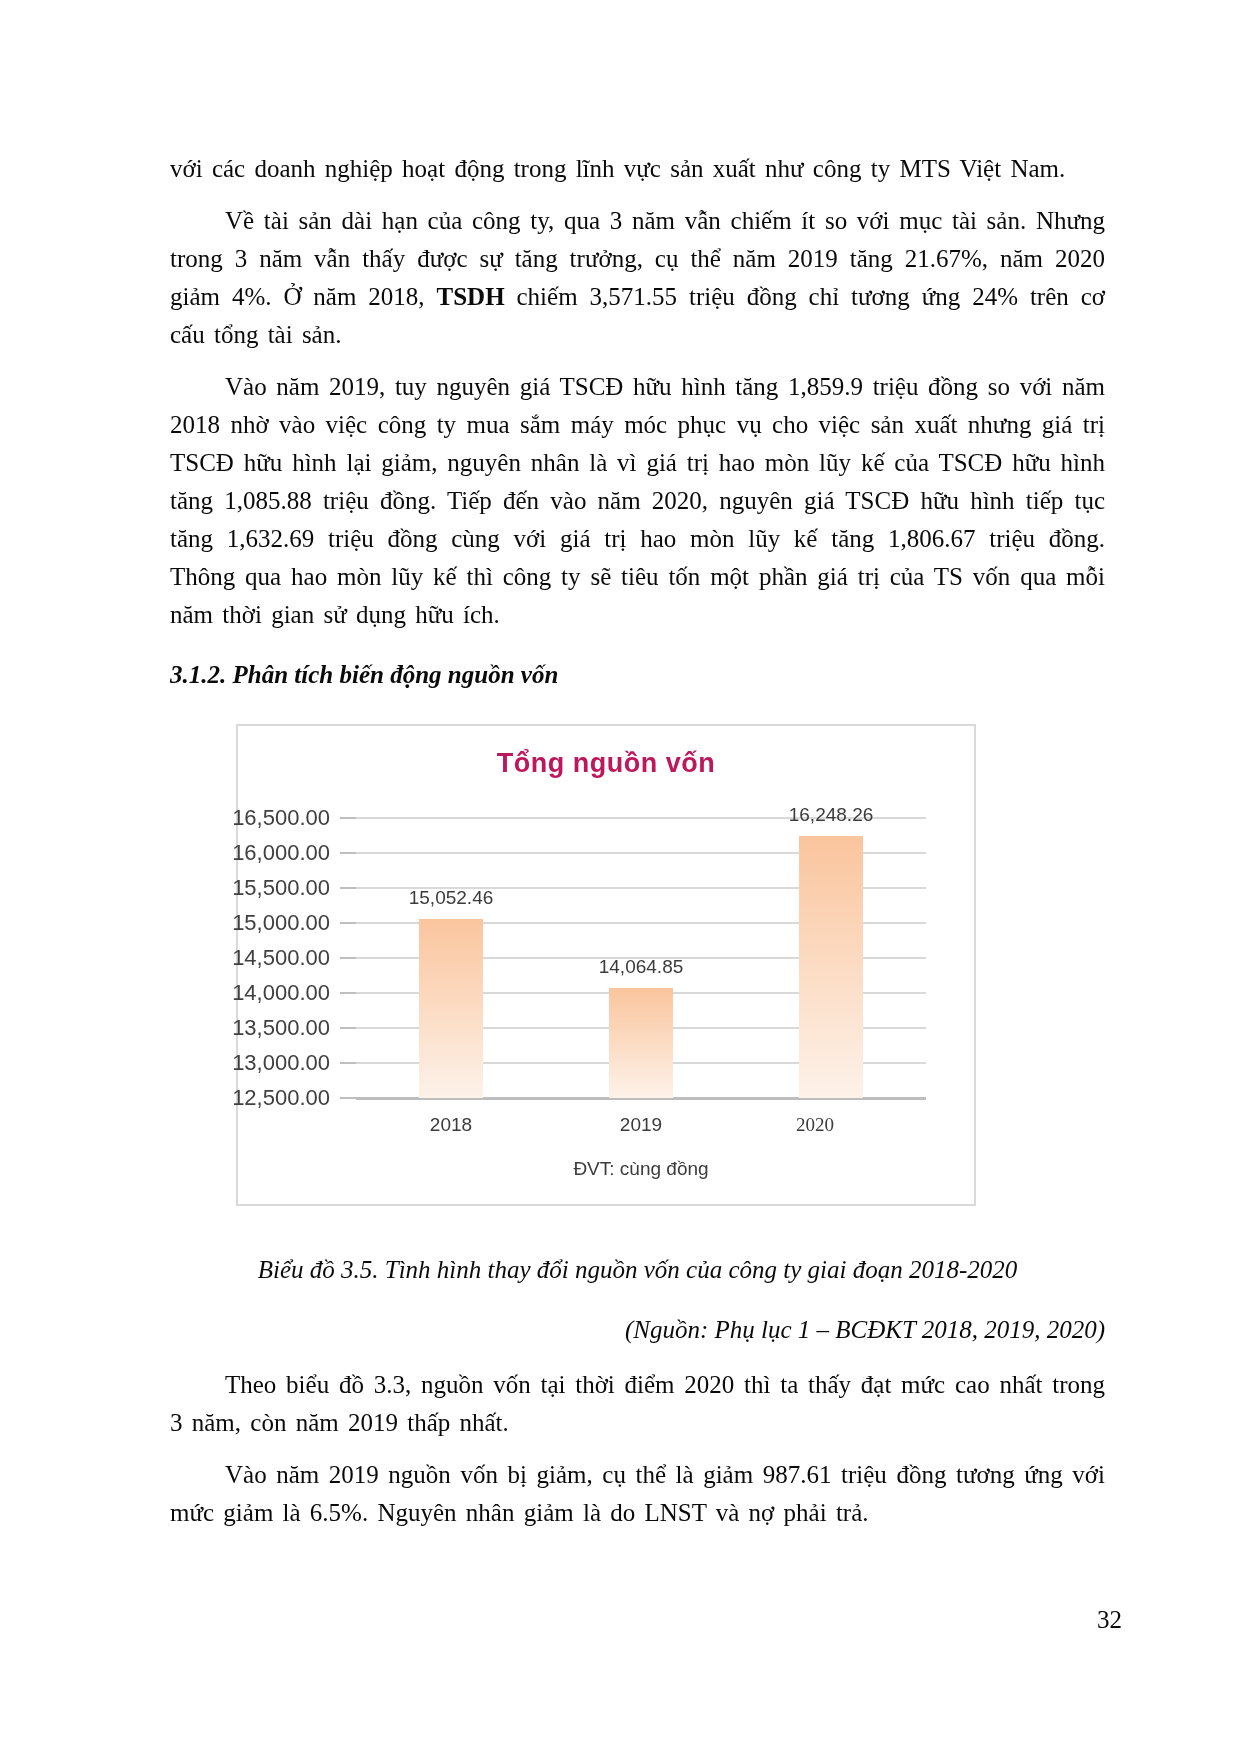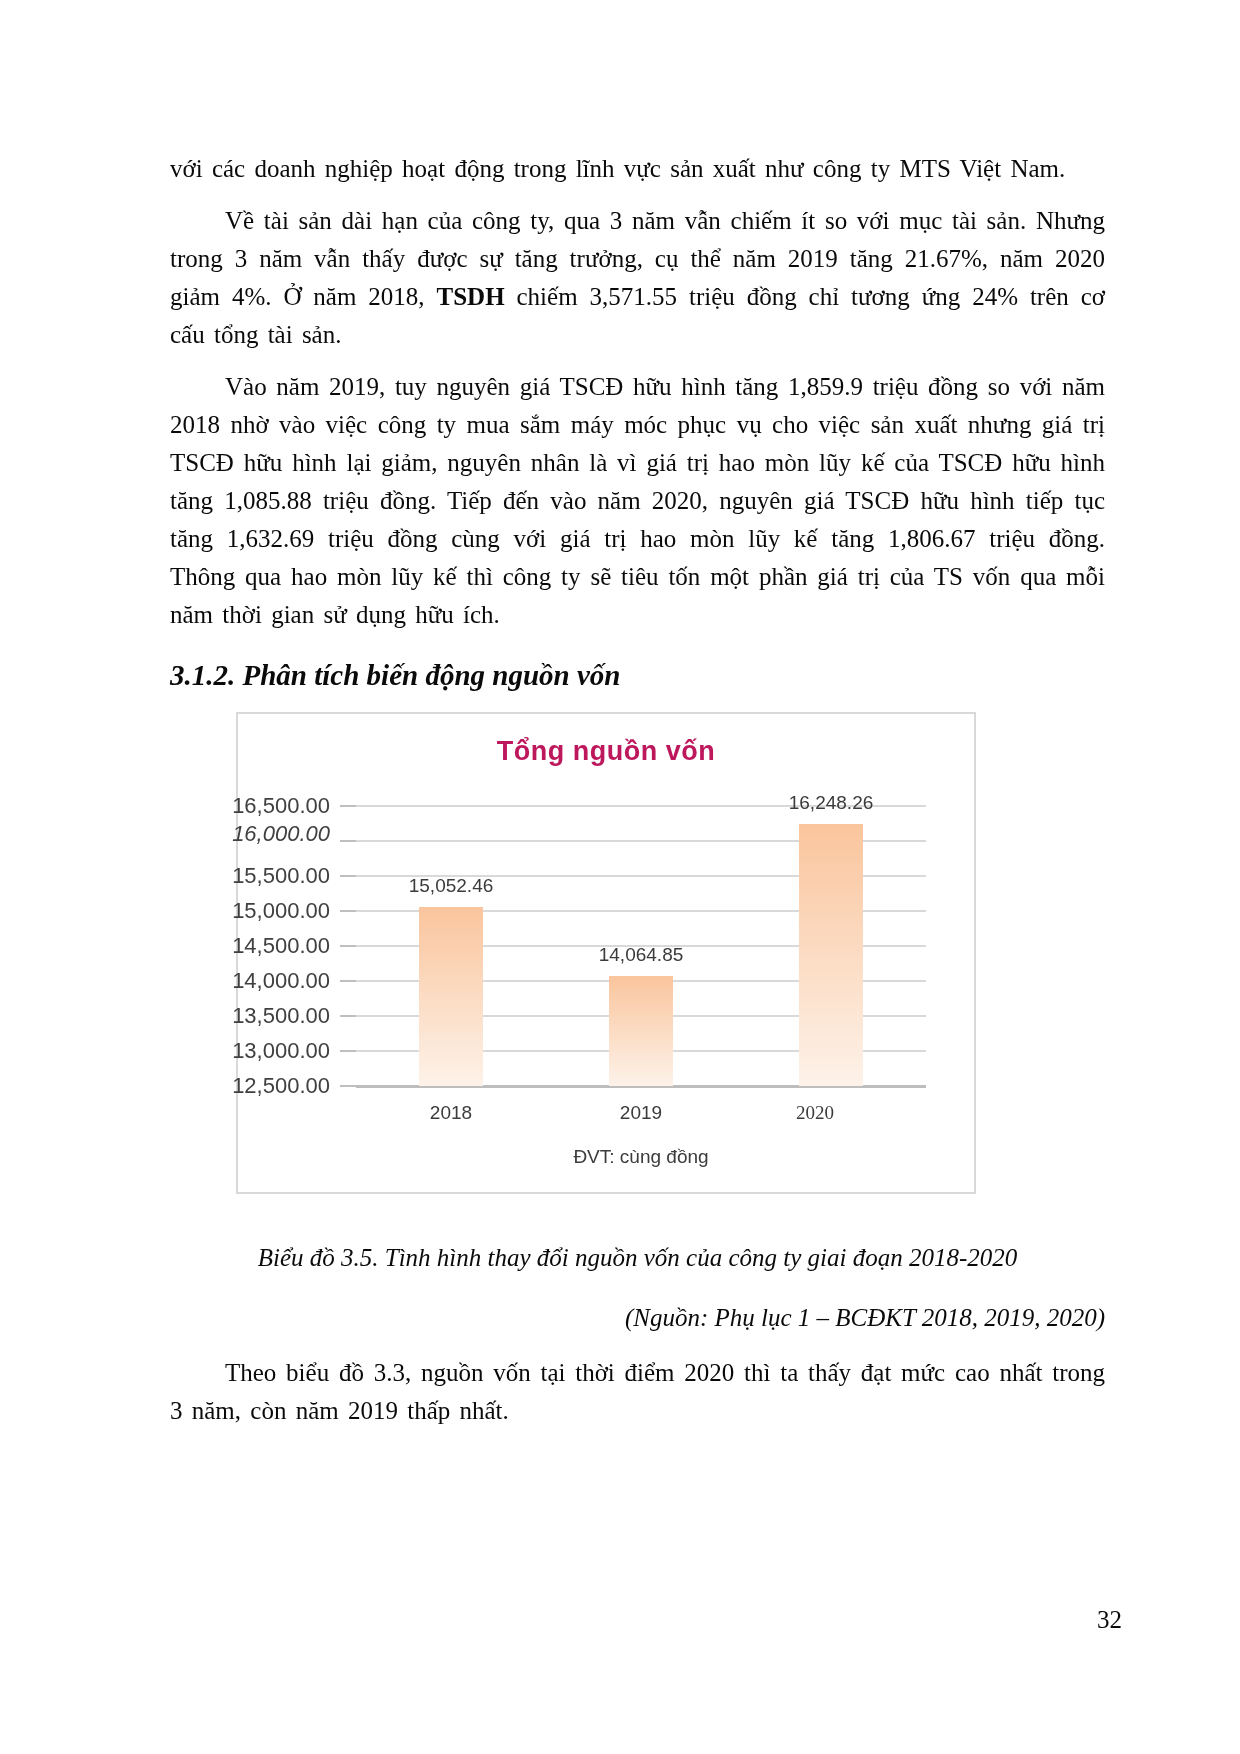--- a/index.html
+++ b/index.html
@@ -10,22 +10,22 @@
   .content { position:absolute; left:170px; top:150px; width:935px; }
 
   p.body {
     font-size:25px; line-height:38px; text-align:justify;
     margin:0 0 14px 0; word-spacing:3px;
   }
   p.indent { text-indent:55px; }
   .b { font-weight:bold; }
 
   h3.heading {
-    font-size:29px; line-height:38px; font-weight:bold; font-style:italic;
-    margin:22px 0 18px 0;
+    font-size:25px; line-height:38px; font-weight:bold; font-style:italic;
+    margin:22px 0 30px 0;
   }
 
   
   .chart-box {
     position:relative; width:736px; height:478px; margin:0 0 46px 66px;
     border:2px solid #d9d9d9; background:#ffffff;
     font-family:"Liberation Sans", sans-serif;
   }
   .chart-title {
     position:absolute; top:22px; left:0; right:0; text-align:center;
@@ -79,21 +79,21 @@
   <h3 class="heading">3.1.2. Phân tích biến động nguồn vốn</h3>
 
   <div class="chart-box">
     <div class="chart-title">Tổng nguồn vốn</div>
     <div class="chart-plot">
         <div class="grid" style="top: -1px; background: rgb(217, 217, 217);"></div>
         <div class="ytick" style="top: -1px;"></div>
         <div class="ylabel" style="top: 0px;">16,500.00</div>
         <div class="grid" style="top: 34px; background: rgb(217, 217, 217);"></div>
         <div class="ytick" style="top: 34px;"></div>
-        <div class="ylabel" style="top: 28px; font-style: italic;">16,000.00</div>
+        <div class="ylabel" style="top: 35px;">16,000.00</div>
         <div class="grid" style="top: 69px; background: rgb(217, 217, 217);"></div>
         <div class="ytick" style="top: 69px;"></div>
         <div class="ylabel" style="top: 70px;">15,500.00</div>
         <div class="grid" style="top: 104px; background: rgb(217, 217, 217);"></div>
         <div class="ytick" style="top: 104px;"></div>
         <div class="ylabel" style="top: 105px;">15,000.00</div>
         <div class="grid" style="top: 139px; background: rgb(217, 217, 217);"></div>
         <div class="ytick" style="top: 139px;"></div>
         <div class="ylabel" style="top: 140px;">14,500.00</div>
         <div class="grid" style="top: 174px; background: rgb(217, 217, 217);"></div>
@@ -120,16 +120,17 @@
       </div>
     <div class="unit-note">ĐVT: cùng đồng</div>
   </div>
 
   <p class="caption">Biểu đồ 3.5. Tình hình thay đổi nguồn vốn của công ty giai đoạn 2018-2020</p>
 
   <p class="source">(Nguồn: Phụ lục 1 – BCĐKT 2018, 2019, 2020)</p>
 
   <p class="body indent"><span>Theo biểu đồ 3.3, nguồn vốn tại thời điểm 2020 thì ta thấy đạt mức cao nhất trong 3 năm, còn năm 2019 thấp nhất.</span></p>
 
+  <p class="body indent"><span>Vào năm 2019 nguồn vốn bị giảm, cụ thể là giảm 987.61 triệu đồng tương ứng với mức giảm là 6.5%. Nguyên nhân giảm là do LNST và nợ phải trả.</span></p>
 
 </div>
 
 <div class="page-num">32</div>
 
 </body></html>

